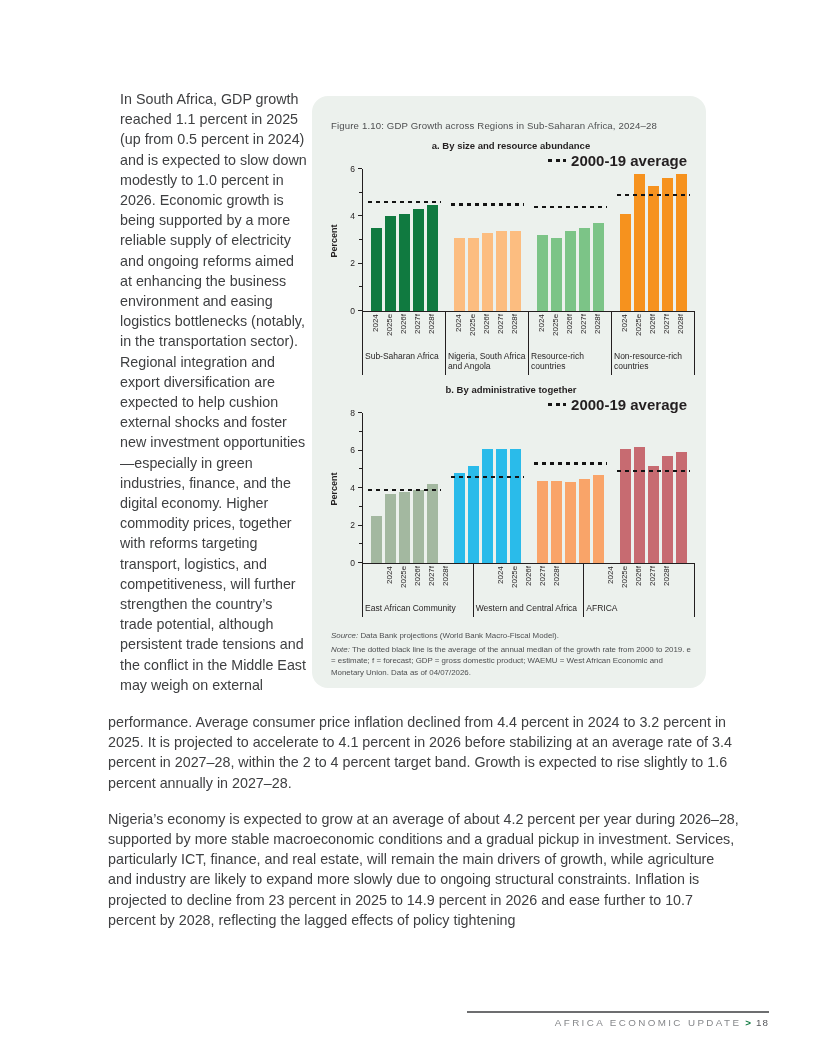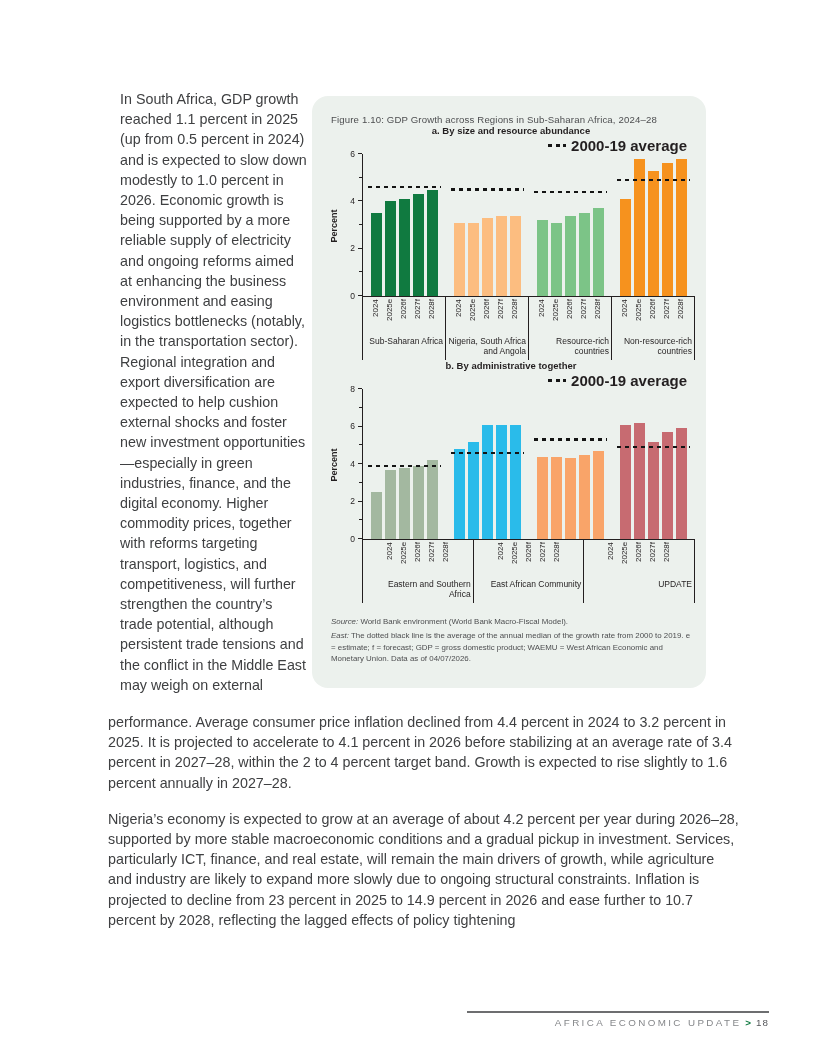--- a/index.html
+++ b/index.html
@@ -6,22 +6,22 @@
   body{width:816px;height:1056px;background:#ffffff;position:relative;
        font-family:"Liberation Sans",sans-serif;color:#3f4042;}
   .abs{position:absolute;}
 
   
   #left-col{left:120px;top:89px;width:188px;font-size:14.3px;line-height:20.2px;}
 
   
   #figure{left:312px;top:96px;width:394px;height:592px;background:#ecf1ed;
           border-radius:16px;padding:13px 11px 10px 15px;box-sizing:border-box;}
-  #fig-title{font-size:9.6px;color:#4d4e50;letter-spacing:.15px;margin:5px 0 0 4px;}
-  .panel{margin-top:0;}
+  #fig-title{font-size:9.6px;color:#4d4e50;letter-spacing:.15px;margin:11px 0 0 4px;}
+  .panel{margin-top:9px;}
   .panel-title{text-align:center;font-weight:bold;font-size:9.5px;color:#231f20;}
   .legend{display:flex;justify-content:flex-end;align-items:center;gap:5px;margin:4px 8px 3px 0;height:11px;}
   .legend-dash{width:18px;height:2.6px;
      background-image:repeating-linear-gradient(90deg,#161616 0 4.5px,transparent 4.5px 7.6px);}
   .legend-label{font-size:15px;font-weight:bold;color:#231f20;}
   .chart-row{display:flex;}
   .ylabel{width:13px;display:flex;align-items:center;justify-content:center;}
   .ylabel span{transform:rotate(-90deg);font-weight:bold;font-size:9px;white-space:nowrap;color:#231f20;}
   .yaxis{width:22px;position:relative;}
   .tick-label{position:absolute;right:7px;font-size:8.5px;color:#231f20;transform:translateY(50%);line-height:1;}
@@ -33,21 +33,21 @@
   .bar{width:11.5px;}
   .avg{position:absolute;left:5px;right:5px;height:2.6px;
      background-image:repeating-linear-gradient(90deg,#141414 0 4.5px,transparent 4.5px 8px);}
   .xband{display:flex;}
   .xband-spacer{width:35px;}
   .xgroups{flex:1;display:flex;border-right:1px solid #231f20;}
   .xgroup{flex:1;border-left:1px solid #231f20;padding-top:2px;box-sizing:border-box;}
   .years{display:flex;justify-content:center;gap:2.5px;}
   .year{writing-mode:vertical-rl;transform:rotate(180deg);text-align:right;width:11.5px;height:34px;
         font-size:8px;line-height:11.5px;color:#231f20;}
-  .gname{text-align:right;font-size:8.5px;line-height:1.18;color:#231f20;padding:3px 2px 4px;}
+  .gname{text-align:left;font-size:8.5px;line-height:1.18;color:#231f20;padding:3px 2px 4px;}
   #source-note{margin:13px 4px 0 4px;font-size:7.9px;line-height:1.42;color:#4d4e50;}
   #source-line{margin-bottom:3px;}
   .lbl-italic{font-style:italic;}
 
   
   #main-text{left:108px;top:712px;width:632px;font-size:14.3px;line-height:20.2px;}
   #para2{margin-top:16px;}
 
   
   #footer-rule{left:467px;top:1011px;width:302px;height:1.5px;background:#6d6e70;}
@@ -234,48 +234,48 @@
           <div class="xband-spacer"></div>
           <div class="xgroups">
             <div class="xgroup">
               <div class="years">
                 <div class="year">2024</div>
                 <div class="year">2025e</div>
                 <div class="year">2026f</div>
                 <div class="year">2027f</div>
                 <div class="year">2028f</div>
               </div>
-              <div class="gname">Eastern and Southern Africa</div>
-            </div>
-            <div class="xgroup">
-              <div class="years">
-                <div class="year">2024</div>
-                <div class="year">2025e</div>
-                <div class="year">2026f</div>
-                <div class="year">2027f</div>
-                <div class="year">2028f</div>
-              </div>
               <div class="gname">East African Community</div>
             </div>
             <div class="xgroup">
               <div class="years">
                 <div class="year">2024</div>
                 <div class="year">2025e</div>
                 <div class="year">2026f</div>
                 <div class="year">2027f</div>
                 <div class="year">2028f</div>
               </div>
-              <div class="gname">UPDATE</div>
+              <div class="gname">Western and Central Africa</div>
+            </div>
+            <div class="xgroup">
+              <div class="years">
+                <div class="year">2024</div>
+                <div class="year">2025e</div>
+                <div class="year">2026f</div>
+                <div class="year">2027f</div>
+                <div class="year">2028f</div>
+              </div>
+              <div class="gname">AFRICA</div>
             </div>
           </div>
         </div>
       </div>
     <div id="source-note">
-      <div id="source-line"><span class="lbl-italic">Source:</span><span> World Bank environment (World Bank Macro-Fiscal Model).</span></div>
-      <div id="note-line"><span class="lbl-italic">East:</span><span> The dotted black line is the average of the annual median of the growth rate from 2000 to 2019. e = estimate; f = forecast; GDP = gross domestic product; WAEMU = West African Economic and Monetary Union. Data as of 04/07/2026.</span></div>
+      <div id="source-line"><span class="lbl-italic">Source:</span><span> Data Bank projections (World Bank Macro-Fiscal Model).</span></div>
+      <div id="note-line"><span class="lbl-italic">Note:</span><span> The dotted black line is the average of the annual median of the growth rate from 2000 to 2019. e = estimate; f = forecast; GDP = gross domestic product; WAEMU = West African Economic and Monetary Union. Data as of 04/07/2026.</span></div>
     </div>
   </div>
 
   <div id="main-text" class="abs">
     <div id="para1">performance. Average consumer price inflation declined from 4.4 percent in 2024 to 3.2 percent in 2025. It is projected to accelerate to 4.1 percent in 2026 before stabilizing at an average rate of 3.4 percent in 2027–28, within the 2 to 4 percent target band. Growth is expected to rise slightly to 1.6 percent annually in 2027–28.</div>
     <div id="para2">Nigeria’s economy is expected to grow at an average of about 4.2 percent per year during 2026–28, supported by more stable macroeconomic conditions and a gradual pickup in investment. Services, particularly ICT, finance, and real estate, will remain the main drivers of growth, while agriculture and industry are likely to expand more slowly due to ongoing structural constraints. Inflation is projected to decline from 23 percent in 2025 to 14.9 percent in 2026 and ease further to 10.7 percent by 2028, reflecting the lagged effects of policy tightening</div>
   </div>
 
   <div id="footer-rule" class="abs"></div>
   <div id="footer" class="abs">

